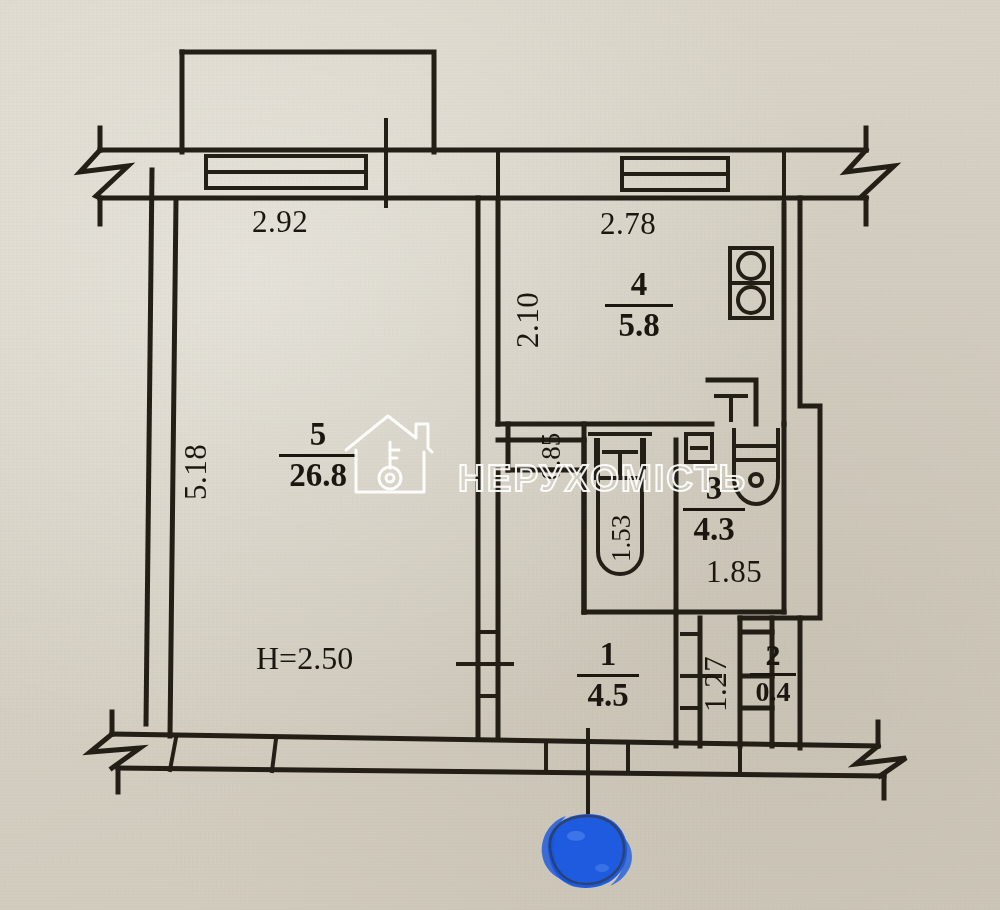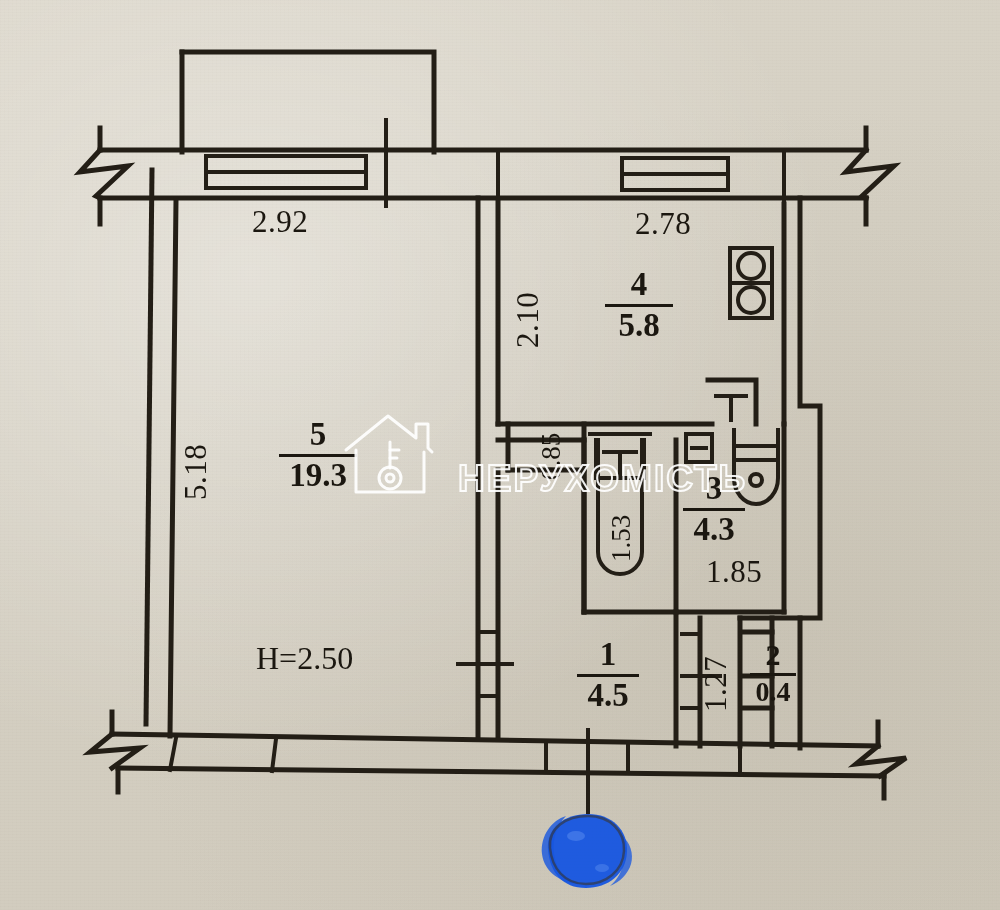--- a/index.html
+++ b/index.html
@@ -303,38 +303,38 @@
       <g stroke-width="4">
         <path d="M498,150 L498,200"></path>
         <path d="M784,150 L784,204"></path>
       </g>
 
     </g>
   </svg>
 
   <div class="lbl dim" style="left:252px; top:206px;">2.92</div>
 
-  <div class="lbl dim" style="left:600px; top:208px;margin-left:35px;">2.78</div>
+  <div class="lbl dim" style="left:600px; top:208px;">2.78</div>
 
   <div class="lbl dim rot-90" style="left:512px; top:348px;">2.10</div>
 
   <div class="lbl dim rot-90" style="left:180px; top:500px;">5.18</div>
 
   <div class="lbl dim-sm rot-90" style="left:538px; top:480px;">0.85</div>
 
   <div class="lbl dim-sm rot-90" style="left:608px; top:562px;">1.53</div>
 
   <div class="lbl dim" style="left:706px; top:556px;">1.85</div>
 
   <div class="lbl dim rot-90" style="left:700px; top:712px;">1.27</div>
 
   <div class="room-block" style="left:268px; top:418px; width:100px;">
     <div class="room-num">5</div>
     <div class="room-rule" style="width:78px;"></div>
-    <div class="room-area">19.3</div>
+    <div class="room-area">26.8</div>
   </div>
 
   <div class="room-block" style="left:596px; top:268px; width:86px;">
     <div class="room-num">4</div>
     <div class="room-rule" style="width:68px;"></div>
     <div class="room-area">5.8</div>
   </div>
 
   <div class="room-block" style="left:676px; top:472px; width:76px;">
     <div class="room-num">3</div>

